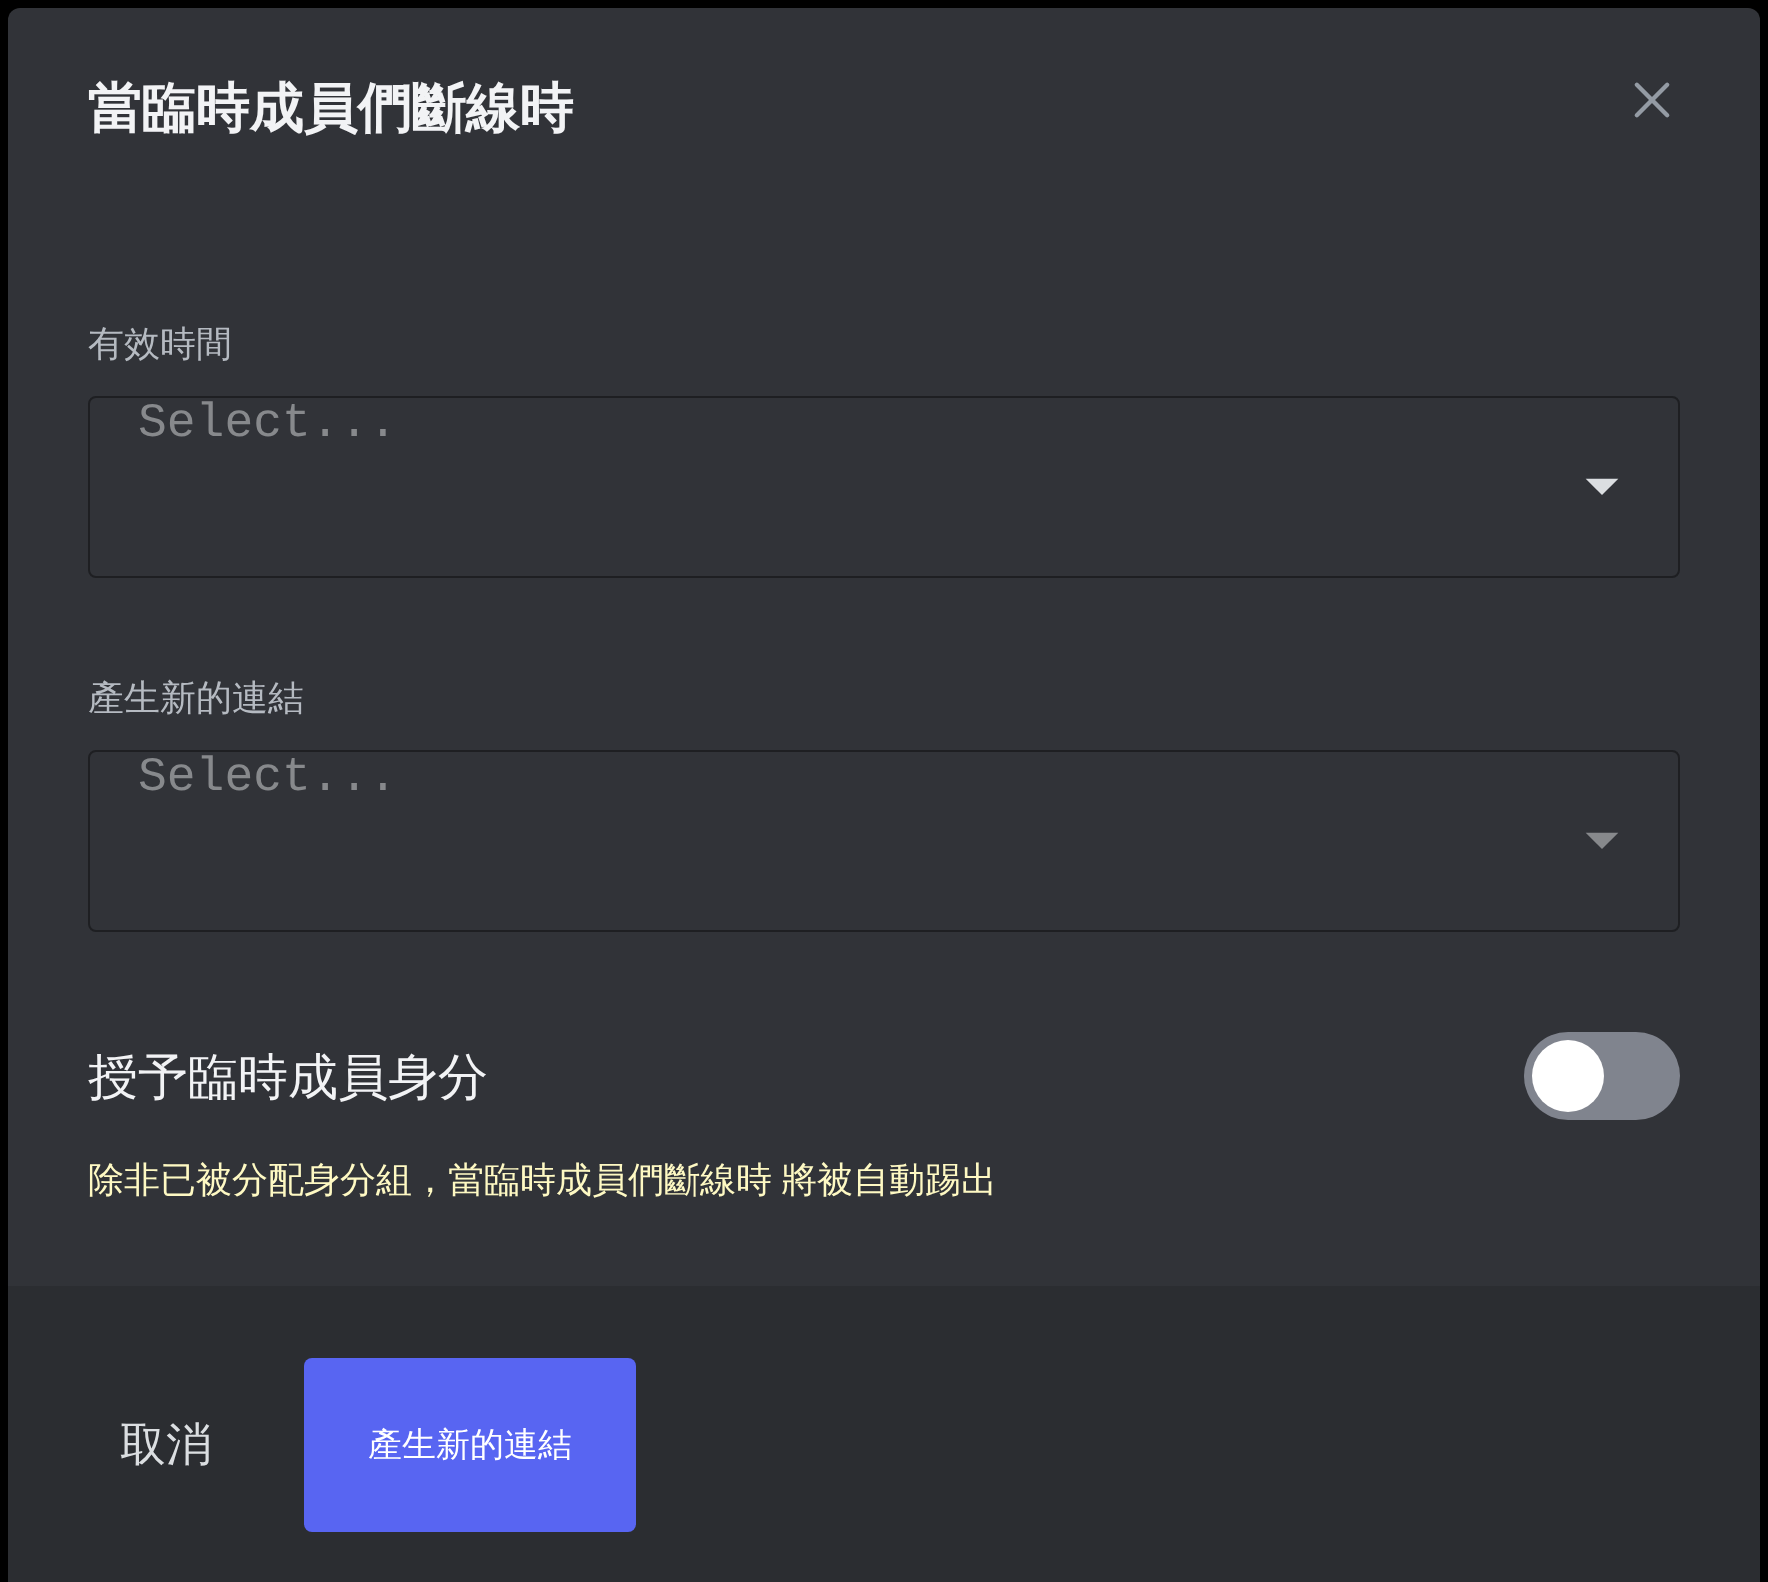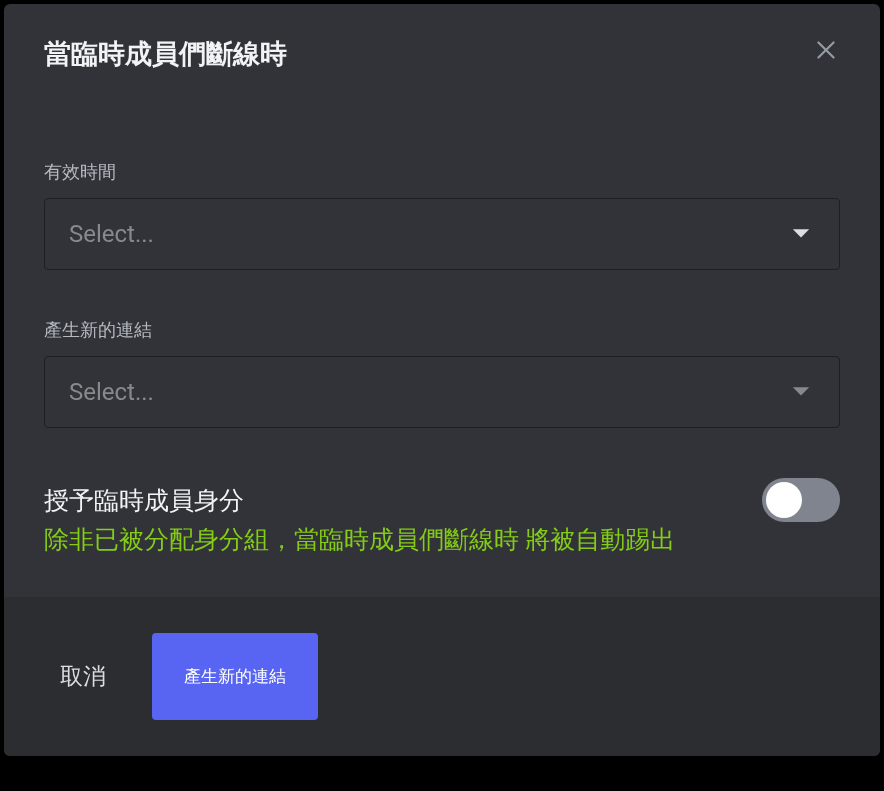--- a/index.html
+++ b/index.html
@@ -45,39 +45,39 @@
   }
   .close-btn svg {
     width: 26px;
     height: 26px;
   }
   .modal-body {
     padding: 40px 40px 40px 40px;
   }
   .form-group {
     margin-top: 48px;
+    font-family: Liberation Mono, monospace;
   }
   .form-group:first-child {
     margin-top: 48px;
   }
   .form-label {
     color: #b5bac1;
     font-size: 18px;
     font-weight: 500;
     margin-bottom: 14px;
     display: block;
   }
   .select-box {
     position: relative;
     background: #313338;
     border: 1px solid #1e1f22;
     border-radius: 4px;
-    height: 72px;
-    display: flex;
-    align-items: center;
+    height: 91px;
+    display: flex;
     padding: 0 24px;
     cursor: pointer;
   }
   .select-placeholder {
     color: #87898c;
     font-size: 24px;
   }
   .select-chevron {
     position: absolute;
     right: 24px;
@@ -120,23 +120,23 @@
   .toggle-knob {
     width: 36px;
     height: 36px;
     background: #fff;
     border-radius: 50%;
     position: absolute;
     top: 4px;
     left: 4px;
   }
   .toggle-desc {
-    color: #84cc16;
-    font-size: 25px;
-    margin-top: 0;
+    color: #fef9c3;
+    font-size: 18px;
+    margin-top: 18px;
     line-height: 1.4;
   }
   .modal-footer {
     background: #2b2d31;
     padding: 36px 40px;
     display: flex;
     justify-content: flex-start;
     align-items: center;
     gap: 30px;
   }

